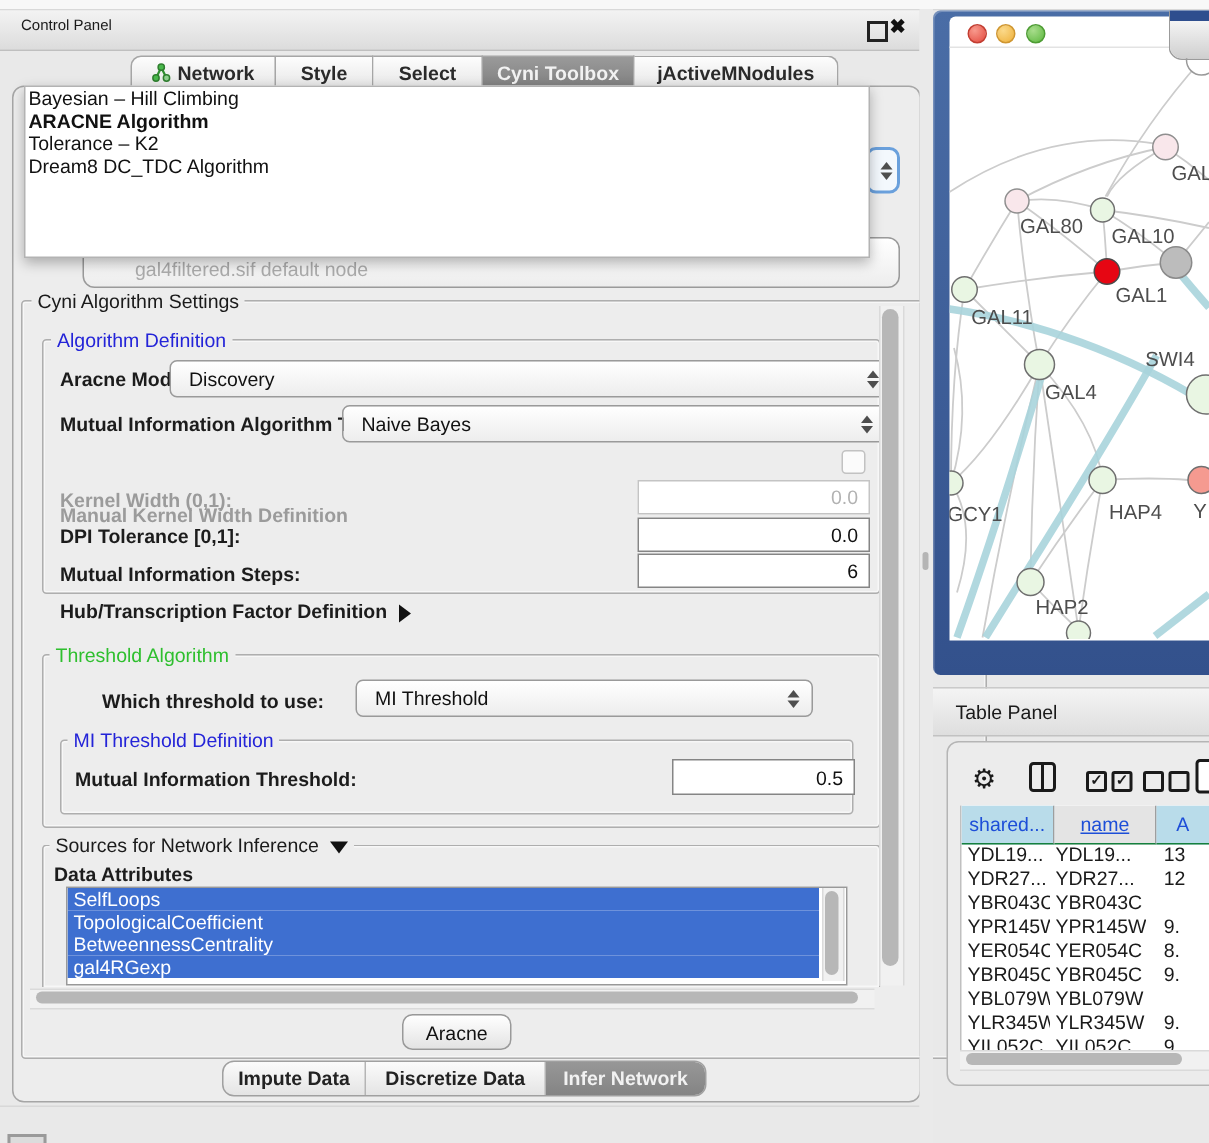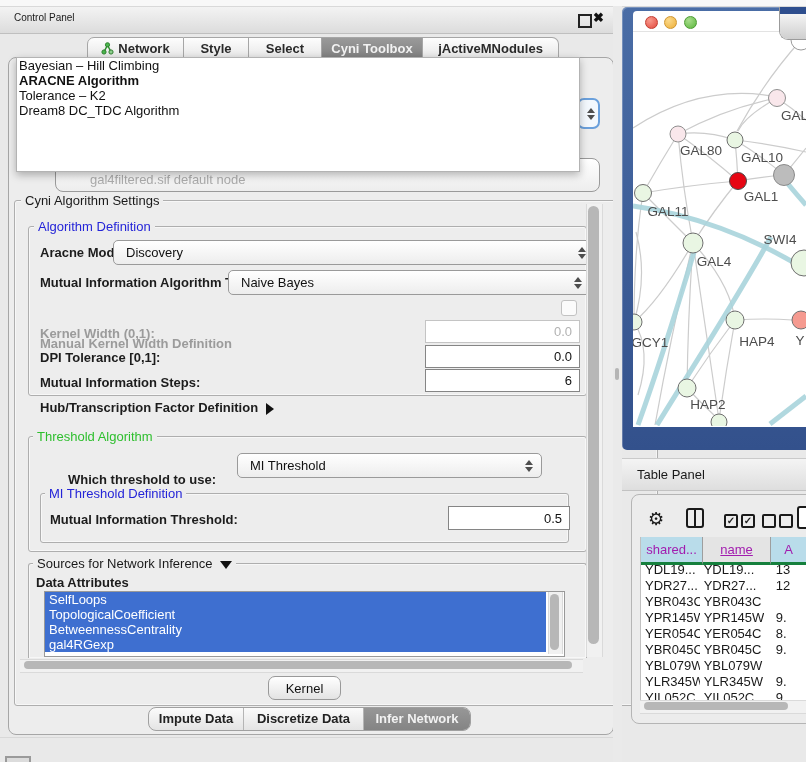--- a/index.html
+++ b/index.html
@@ -75,21 +75,21 @@
   .tp-titlebar{left:622px;top:458px;width:184px;height:31px;background:linear-gradient(#f4f4f4,#dedede);
                border-top:1px solid #cacaca;border-bottom:1px solid #c2c2c2;}
   .tp-titlebar .t{position:absolute;left:15px;top:8px;}
   .tp-box{left:631px;top:494px;width:180px;height:228px;background:#ececec;border:1px solid #b5b5b5;
           border-top-left-radius:8px;border-bottom-left-radius:8px;}
   .ticon{position:absolute;color:#1a1a1a;}
   .cbx{display:inline-block;width:10px;height:10px;border:2px solid #1a1a1a;border-radius:2px;margin-right:3px;
        font-size:10px;line-height:10px;font-weight:bold;text-align:center;vertical-align:middle;}
   .tbl{left:640px;top:537px;width:166px;height:163px;background:#fff;border-left:1px solid #c0c0c0;overflow:hidden;}
   .thead{display:flex;height:25px;}
-  .th{height:25px;line-height:25px;text-align:center;border-right:1px solid #9e9e9e;border-bottom:3px solid #15803d;color:#a21caf;overflow:hidden;}
+  .th{height:25px;line-height:25px;text-align:center;border-right:1px solid #9e9e9e;border-bottom:1px solid #15803d;color:#1d4ed8;overflow:hidden;}
   .trow{display:flex;height:16px;line-height:16px;}
   .td{overflow:hidden;white-space:nowrap;}
   .netlabel{fill:#4d4d4d;font-family:"Liberation Sans",sans-serif;font-size:13.5px;}
   .bl-square{left:5px;top:756px;width:22px;height:10px;border:2px solid #9a9a9a;background:#dcdcdc;}
   .leftline{left:0;top:737px;width:613px;height:1px;background:#d8d8d8;}
 </style>
 </head>
 <body>
 
 <div class="abs topstrip"></div>
@@ -182,21 +182,21 @@
   <span>6</span>
 </div>
 
 <span class="lbl" style="left:40px;top:400px;">
   <span>Hub/Transcription Factor Definition</span><span class="tri-right"></span>
 </span>
 
 <div class="abs gbox" style="left:28px;top:436px;width:557px;height:114px;">
   <span class="gtitle green" style="left:4px;">Threshold Algorithm</span>
 </div>
-<span class="lbl" style="left:68px;top:460px;margin-top:12px;">Which threshold to use:</span>
+<span class="lbl" style="left:68px;top:460px;">Which threshold to use:</span>
 <div class="combo" style="left:237px;top:453px;width:291px;height:23px;">
   <span>MI Threshold</span>
   <span class="ud">
       <b></b>
       <i></i>
     </span>
 </div>
 <div class="abs gbox" style="left:40px;top:493px;width:527px;height:48px;">
   <span class="gtitle blue" style="left:4px;">MI Threshold Definition</span>
 </div>
@@ -220,21 +220,21 @@
 
 <div class="abs sb-track-v" style="left:548px;top:592px;width:13px;height:62px;"></div>
 <div class="sb-thumb" style="left:550px;top:594px;width:9px;height:56px;"></div>
 
 <div class="abs sb-track-v" style="left:586px;top:204px;width:15px;height:453px;"></div>
 <div class="sb-thumb" style="left:588px;top:206px;width:11px;height:438px;"></div>
 <div class="abs sb-track-h" style="left:20px;top:659px;width:563px;height:12px;"></div>
 <div class="sb-thumb" style="left:24px;top:661px;width:548px;height:8px;"></div>
 
 <div class="btn" style="left:268px;top:676px;width:71px;height:22px;">
-  <span>Kernel</span>
+  <span>Aracne</span>
 </div>
 
 <div class="abs btabs" id="bottom-tabs">
     <div class="btab" style="width: 94px;">Impute Data</div>
     <div class="btab" style="width: 119px;">Discretize Data</div>
     <div class="btab sel" style="width: 106px;">Infer Network</div>
   </div>
 
 <div class="abs leftline"></div>
 <div class="abs bl-square"></div>

